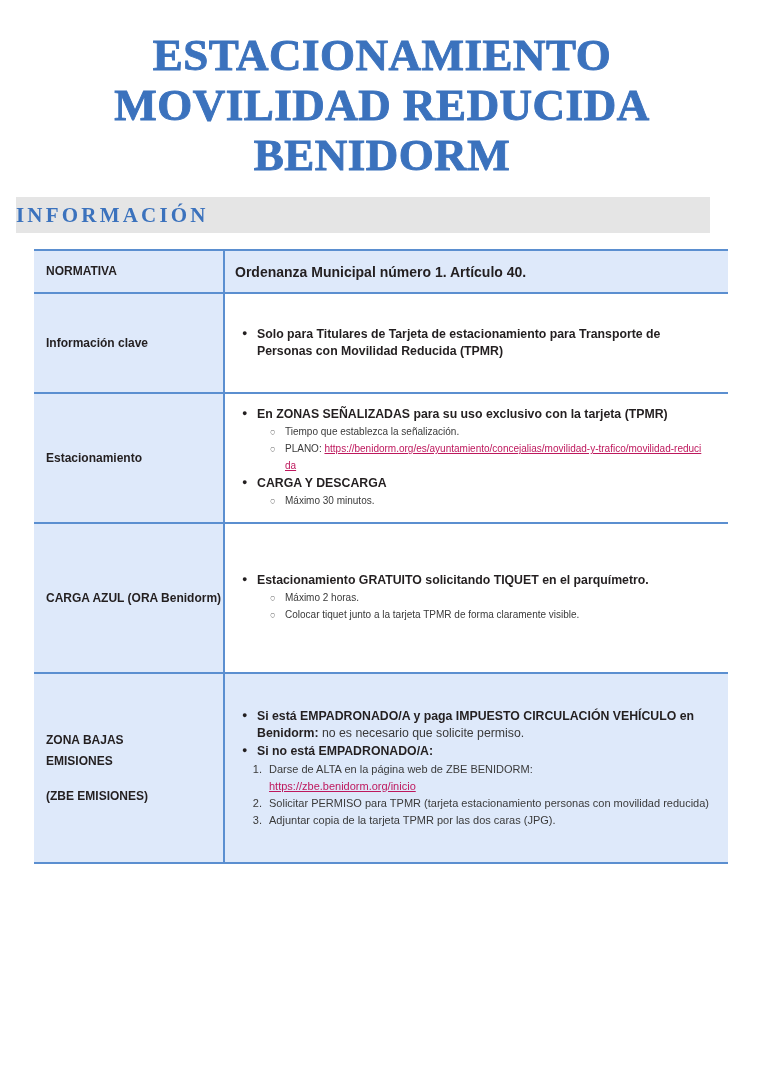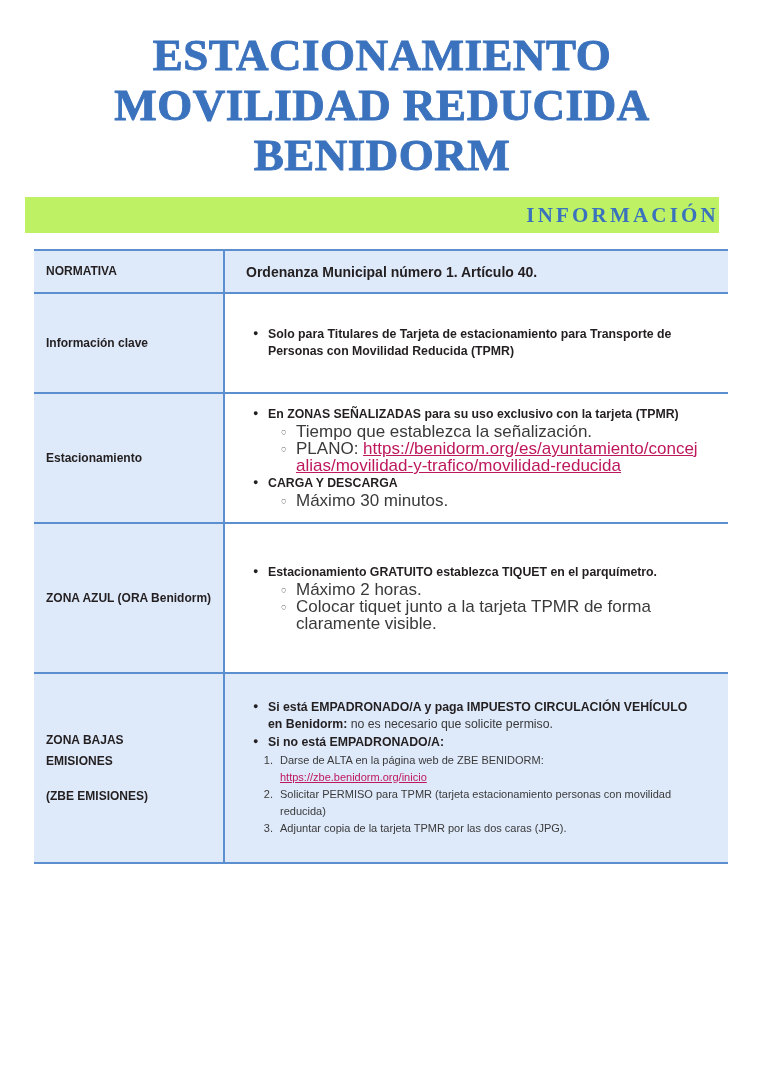--- a/index.html
+++ b/index.html
@@ -44,28 +44,28 @@
     font-size: 11.5px;
     font-weight: bold;
     letter-spacing: 0.1px;
     color: #2e6aad;
     text-align: center;
   }
 
   
   .section-band {
     position: absolute;
-    left: 25px;
+    left: 16px;
     top: 197px;
     width: 694px;
     height: 36px;
-    background: #bef264;
+    background: #e5e5e5;
     display: flex;
     align-items: center;
-    justify-content: flex-end;
+    justify-content: flex-start;
   }
   .section-band-text {
     font-family: "Liberation Serif", serif;
     font-weight: bold;
     font-size: 21px;
     letter-spacing: 3.2px;
     color: #3b72bd;
   }
 
   
@@ -89,21 +89,21 @@
     width: 177px;
     background: #dee9fa;
     border-right: 2px solid #5b8fd0;
     padding: 10px 0 10px 12px;
     font-size: 12px;
     font-weight: bold;
     line-height: 21px;
     color: #231f20;
   }
   td.body-cell {
-    padding: 10px 14px 10px 21px;
+    padding: 10px 14px 10px 10px;
     font-size: 12.3px;
     line-height: 17px;
     color: #3a3a3a;
     vertical-align: middle;
   }
   td.body-cell.bg-blue { background: #dee9fa; }
   td.body-cell.bg-white { background: #ffffff; }
   td.label-cell.tall { vertical-align: middle; }
 
   .plain-text {
@@ -139,21 +139,21 @@
   ul.lvl2 {
     margin: 0;
     padding: 0 0 0 28px;
     list-style: none;
     font-weight: normal;
   }
   ul.lvl2 > li {
     position: relative;
     font-weight: normal;
     color: #3a3a3a;
-    font-size: 17px;
+    font-size: 10px;
     line-height: 17px;
     margin: 0;
   }
   ul.lvl2 > li::before {
     content: "\25CB";
     position: absolute;
     left: -15px;
     top: 0px;
     font-size: 9.5px;
     color: #6b6b6b;
@@ -228,25 +228,25 @@
               <span class="li-text">CARGA Y DESCARGA</span>
               <ul class="lvl2">
                 <li><span class="normal">Máximo 30 minutos.</span></li>
               </ul>
             </li>
           </ul>
         </td>
       </tr>
 
       <tr>
-        <td class="label-cell tall">ZONA AZUL (ORA Benidorm)</td>
+        <td class="label-cell tall">CARGA AZUL (ORA Benidorm)</td>
         <td class="body-cell bg-white" style="height:128px;">
           <ul class="lvl1">
             <li>
-              <span class="li-text">Estacionamiento GRATUITO establezca TIQUET en el parquímetro.</span>
+              <span class="li-text">Estacionamiento GRATUITO solicitando TIQUET en el parquímetro.</span>
               <ul class="lvl2">
                 <li><span class="normal">Máximo 2 horas.</span></li>
                 <li><span class="normal">Colocar tiquet junto a la tarjeta TPMR de forma claramente visible.</span></li>
               </ul>
             </li>
           </ul>
         </td>
       </tr>
 
       <tr>

